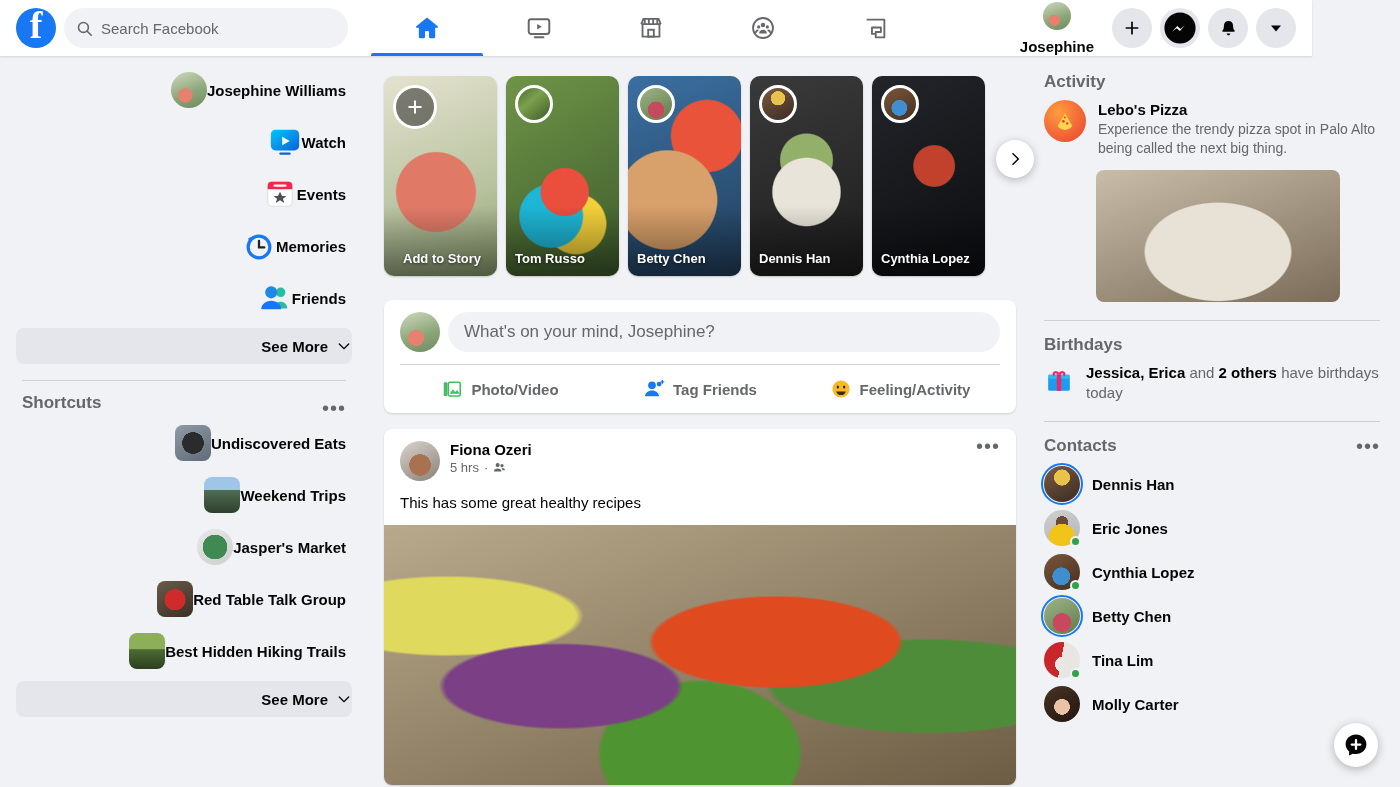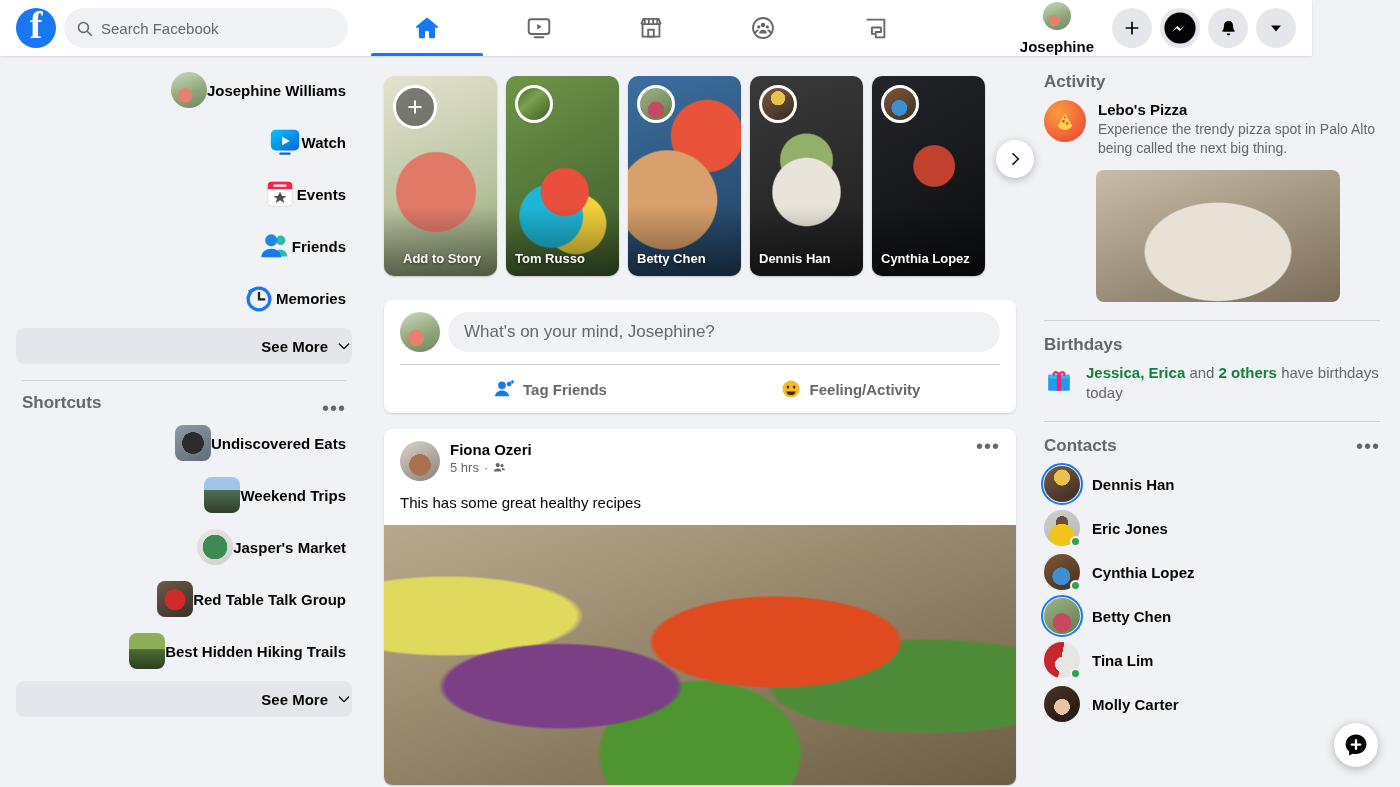--- a/index.html
+++ b/index.html
@@ -146,21 +146,21 @@
     width: 42px; height: 42px; border-radius: 50%; flex: none;
     background: radial-gradient(circle at 35% 30%, #ff9e3d 0%, #f4713a 45%, #e8412f 100%);
     display: flex; align-items: center; justify-content: center;
   }
   .spon-title { font-size: 15px; font-weight: 600; line-height: 20px; }
   .spon-desc { font-size: 14px; color: #65676b; line-height: 19px; }
   .ad-img { width: 244px; height: 132px; border-radius: 8px; margin: 12px 0 0 52px; background-size: cover; background-position: center; }
   .rail-divider { height: 1px; background: #ced0d4; margin: 18px 0 14px 0; }
   .bday { display: flex; gap: 12px; align-items: flex-start; }
   .bday-text { font-size: 15px; line-height: 20px; color: #65676b; }
-  .bday-text b { color: #15803d; font-weight: 600; }
+  .bday-text b { color: #000000; font-weight: 600; }
   .contact-item { display: flex; align-items: center; gap: 12px; height: 44px; border-radius: 8px; padding: 0 8px; margin-left: -8px; cursor: pointer; }
   .contact-name { font-size: 15px; font-weight: 600; }
   .ava-wrap { position: relative; width: 36px; height: 36px; flex: none; }
   .ava-wrap .ring { position: absolute; inset: -3px; border-radius: 50%; border: 2px solid #1877f2; }
   .ava-wrap .dot {
     position: absolute; right: -1px; bottom: -1px; width: 11px; height: 11px;
     border-radius: 50%; background: #31a24c; border: 2px solid #f0f2f5;
   }
   .fab {
     position: absolute; right: 22px; bottom: 20px; width: 44px; height: 44px; border-radius: 50%;
@@ -313,35 +313,35 @@
           <rect x="5" y="5" width="26" height="26" rx="4" fill="#fff" stroke="#d9dce0"></rect>
           <path d="M5 9a4 4 0 0 1 4-4h18a4 4 0 0 1 4 4v4H5z" fill="#f02849"></path>
           <rect x="11" y="8" width="14" height="2.4" rx="1.2" fill="#fff"></rect>
           <path d="M18 15.5 20.2 20h4.7l-3.8 2.9 1.4 4.6-4.5-2.8-4.5 2.8 1.4-4.6-3.8-2.9h4.7z" fill="#4b4f56"></path>
         </svg>
         <span class="side-label">Events</span>
       </div>
 
       <div class="side-item">
         <svg width="34" height="34" viewBox="0 0 36 36">
+          <circle cx="18" cy="19" r="11.5" fill="none" stroke="#1877f2" stroke-width="3.4"></circle>
+          <path d="M12.2 7.4 6.6 9.8l1.4 5.8z" fill="#1877f2"></path>
+          <path d="M18 12.5v7h5.6" fill="none" stroke="#1d2129" stroke-width="2.4" stroke-linecap="round"></path>
+        </svg>
+        <span class="side-label">Memories</span>
+      </div>
+
+      <div class="side-item">
+        <svg width="34" height="34" viewBox="0 0 36 36">
           <circle cx="24" cy="12" r="5" fill="#2abba7"></circle>
           <path d="M17 29c0-4.2 3.3-7 7-7s7 2.8 7 7z" fill="#2abba7"></path>
           <circle cx="14" cy="12" r="6.4" fill="#1d89e4"></circle>
           <path d="M3.5 30c0-5.2 4.5-9 10.5-9s10.5 3.8 10.5 9z" fill="#1877f2"></path>
         </svg>
         <span class="side-label">Friends</span>
-      </div>
-
-      <div class="side-item">
-        <svg width="34" height="34" viewBox="0 0 36 36">
-          <circle cx="18" cy="19" r="11.5" fill="none" stroke="#1877f2" stroke-width="3.4"></circle>
-          <path d="M12.2 7.4 6.6 9.8l1.4 5.8z" fill="#1877f2"></path>
-          <path d="M18 12.5v7h5.6" fill="none" stroke="#1d2129" stroke-width="2.4" stroke-linecap="round"></path>
-        </svg>
-        <span class="side-label">Memories</span>
       </div>
 
       <div class="see-more-btn">
         <span>See More</span>
         <svg width="16" height="16" viewBox="0 0 24 24" fill="none" stroke="#050505" stroke-width="2" stroke-linecap="round">
           <polyline points="5,9 12,16 19,9"></polyline>
         </svg>
       </div>
 
       <div class="side-divider"></div>
@@ -428,20 +428,28 @@
 
       <div class="card composer">
         <div class="composer-top">
           <div class="avatar ph-jo" style="width:40px;height:40px;"></div>
           <div class="composer-field">
             <span>What's on your mind, Josephine?</span>
           </div>
         </div>
         <div class="composer-divider"></div>
         <div class="composer-actions">
+          <div class="comp-act">
+            <svg width="22" height="22" viewBox="0 0 24 24">
+              <rect x="3" y="4.6" width="4" height="15" rx="1" fill="#45bd62"></rect>
+              <rect x="8" y="4.6" width="13" height="15" rx="1.6" fill="#fff" stroke="#45bd62" stroke-width="1.8"></rect>
+              <path d="M9.5 17.2 13 12.4l2.5 3 2-2.2 3 4z" fill="#45bd62"></path>
+            </svg>
+            <span>Photo/Video</span>
+          </div>
           <div class="comp-act">
             <svg width="22" height="22" viewBox="0 0 24 24">
               <circle cx="9.8" cy="8" r="4.2" fill="#1877f2"></circle>
               <path d="M2.2 20c0-3.8 3.4-6.4 7.6-6.4s7.6 2.6 7.6 6.4z" fill="#1877f2"></path>
               <circle cx="17.6" cy="6.6" r="2.6" fill="#1877f2"></circle>
               <path d="M19.6 4.2h3M21.1 2.8v2.8" stroke="#1877f2" stroke-width="1.5" stroke-linecap="round"></path>
             </svg>
             <span>Tag Friends</span>
           </div>
           <div class="comp-act">

